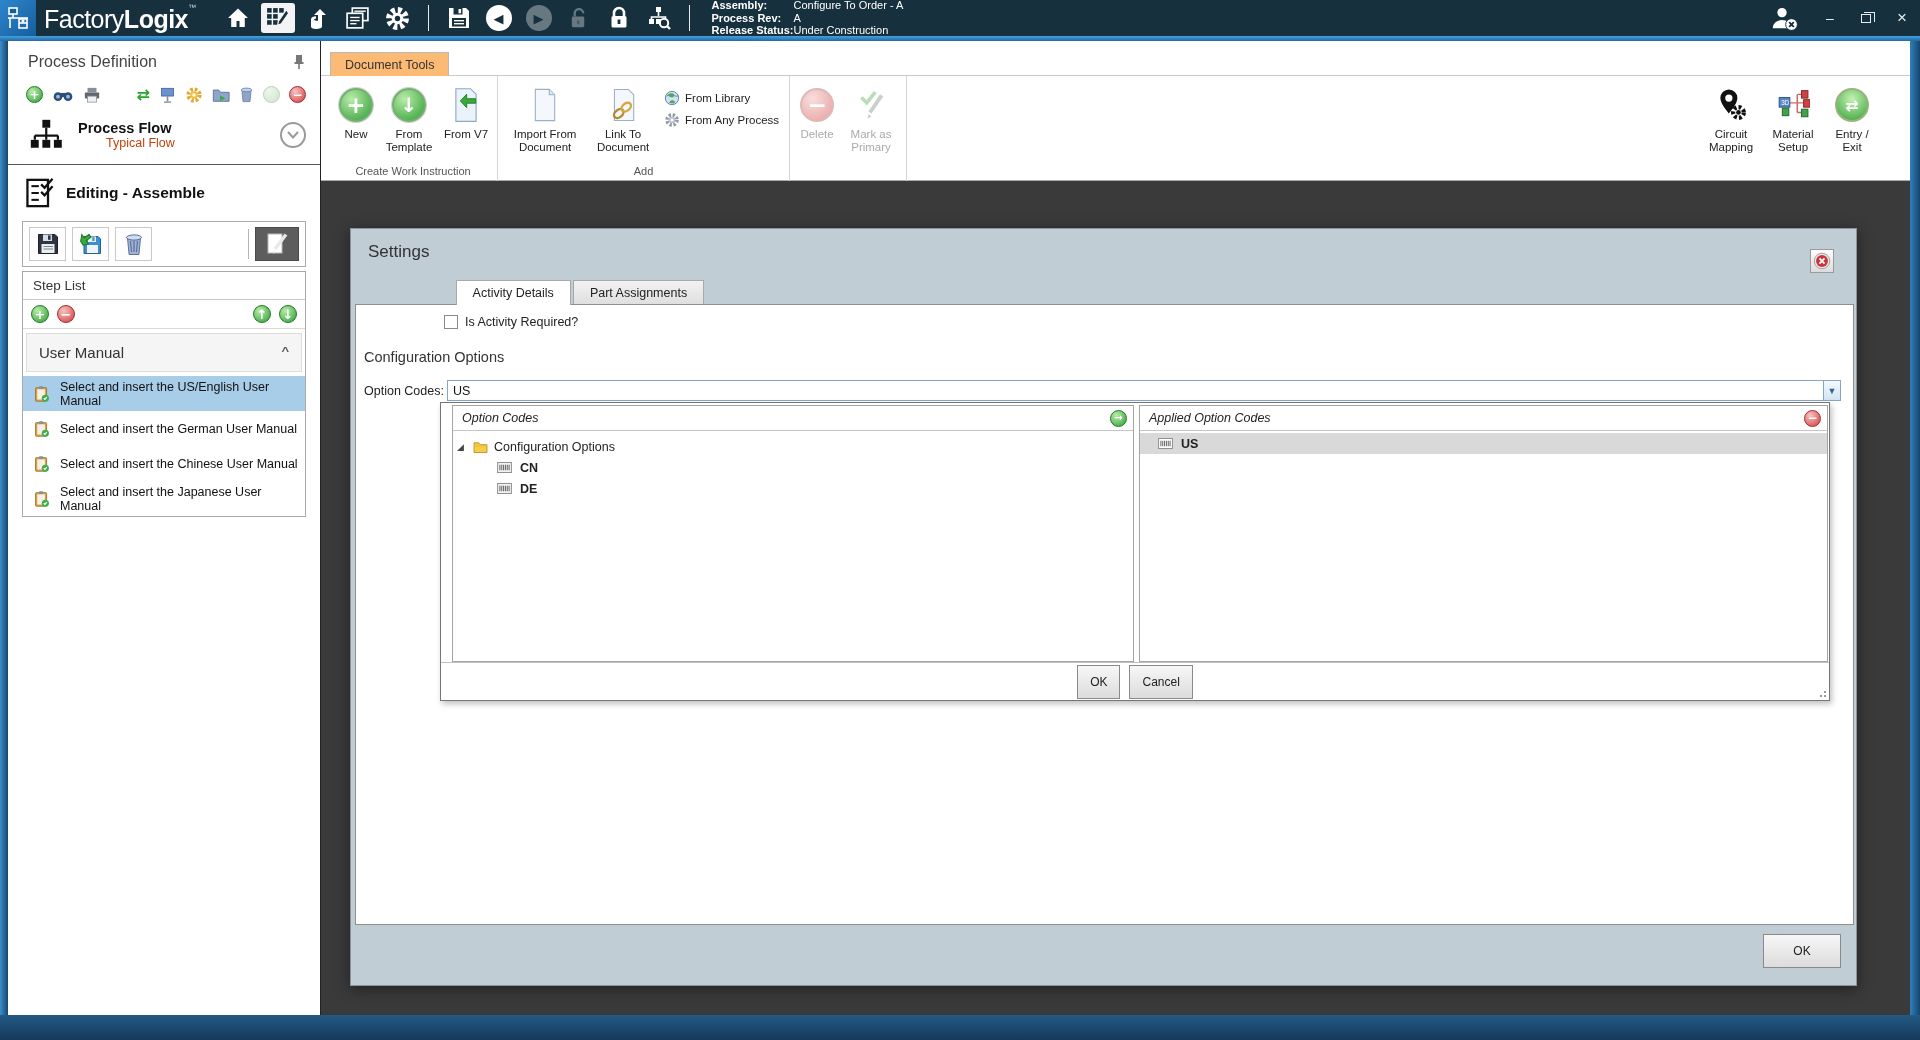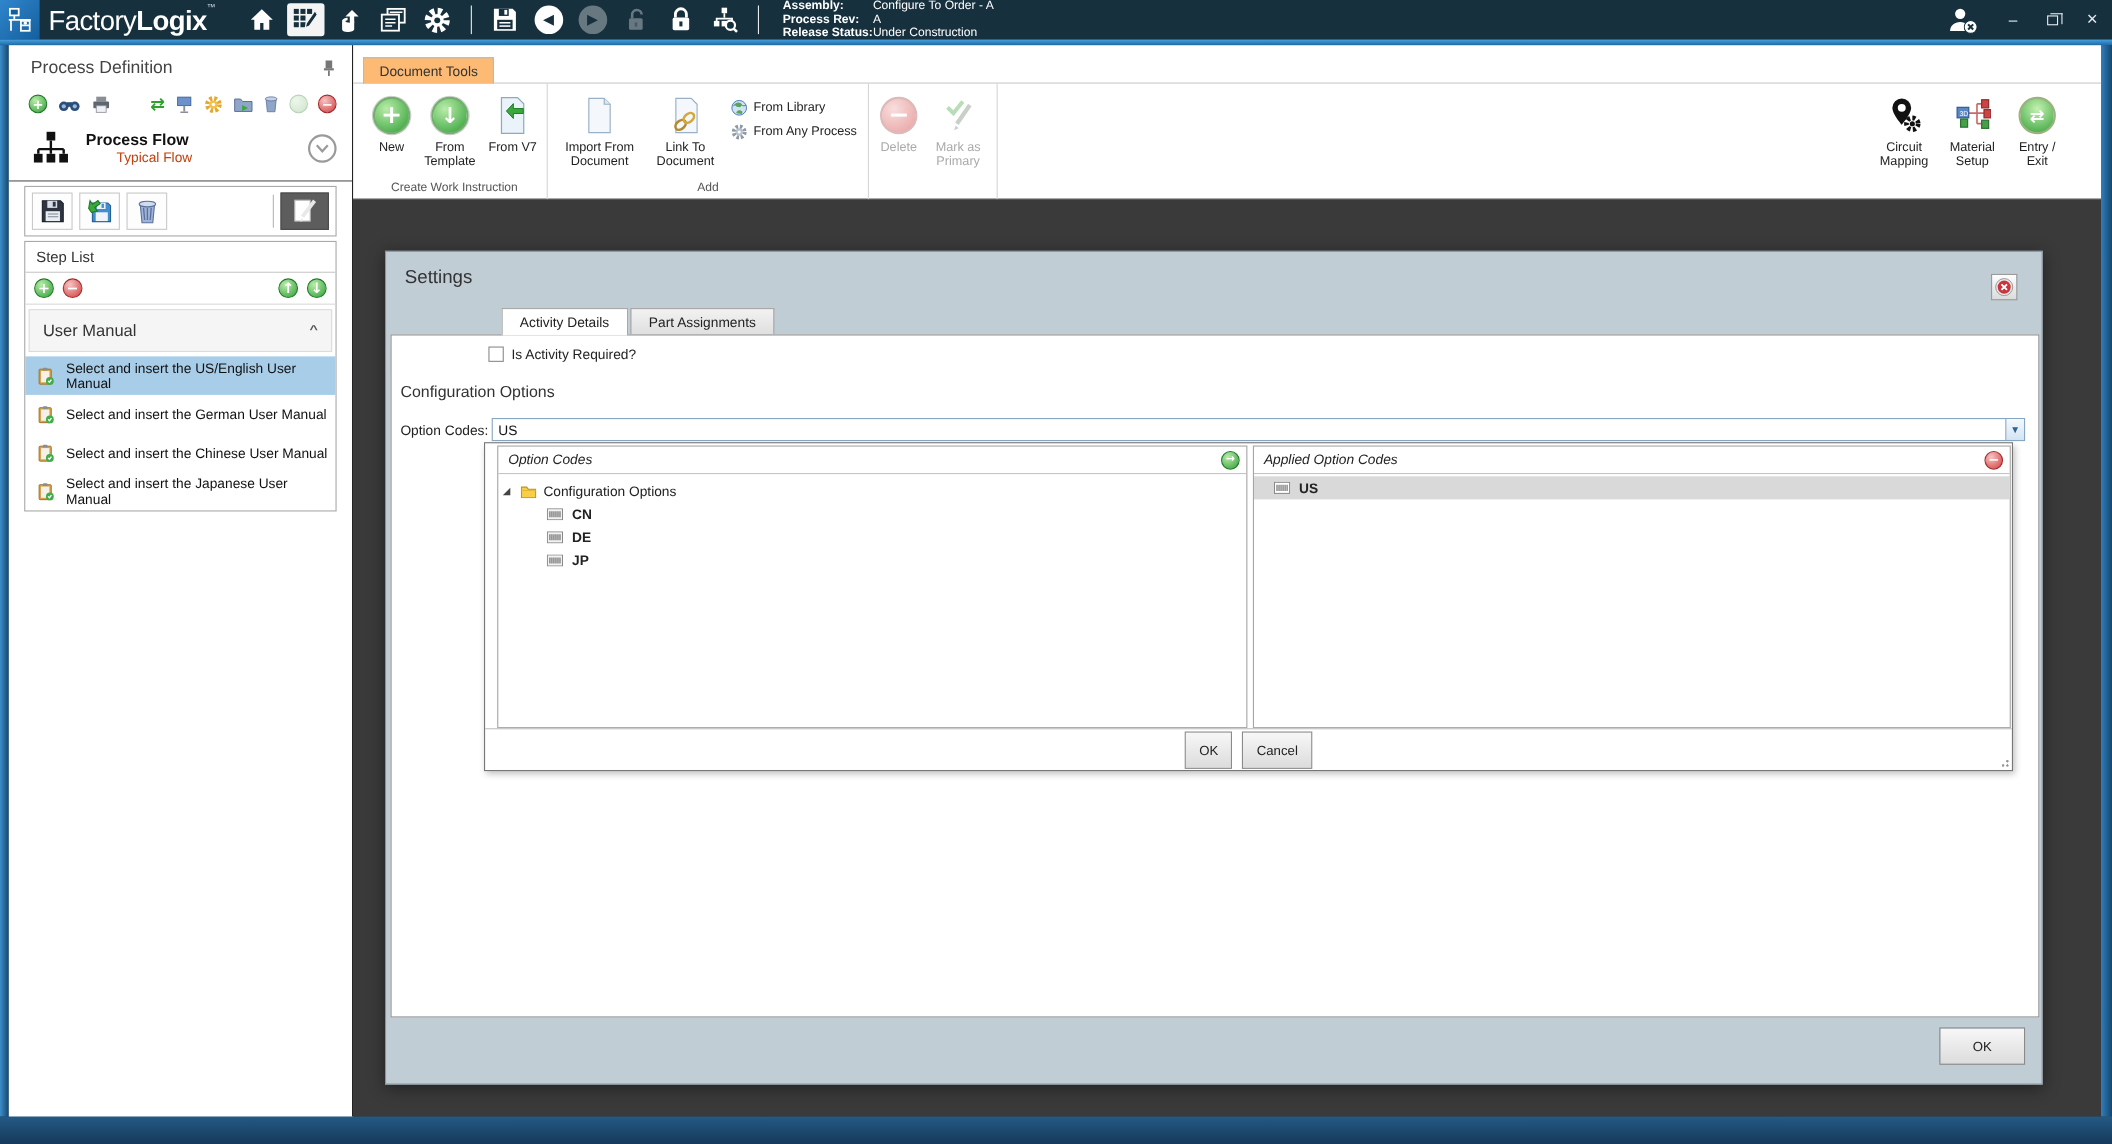--- a/index.html
+++ b/index.html
@@ -380,20 +380,32 @@
       <div class="pf-sub">Typical Flow</div>
     </div>
     <span class="circ-down">
         <svg width="12" height="8" viewBox="0 0 12 8">
           <polyline points="1,1 6,6.5 11,1" fill="none" stroke="#9a9a9a" stroke-width="2"></polyline>
         </svg>
       </span>
   </div>
   <div class="sb-hr"></div>
 
+  <div class="edit-row">
+    <span>
+        <svg width="32" height="32" viewBox="0 0 28 28">
+          <rect x="3" y="2.5" width="18" height="23" fill="#fff" stroke="#111" stroke-width="2"></rect>
+          <line x1="6.5" y1="8" x2="13" y2="8" stroke="#111" stroke-width="1.8"></line>
+          <line x1="6.5" y1="14" x2="13" y2="14" stroke="#111" stroke-width="1.8"></line>
+          <line x1="6.5" y1="20" x2="13" y2="20" stroke="#111" stroke-width="1.8"></line>
+          <path d="M15 6.5l3 3 7-8M15 13l3 3 7-8" stroke="#111" stroke-width="2" fill="none"></path>
+        </svg>
+      </span>
+    <span class="edit-title">Editing - Assemble</span>
+  </div>
 
   <div class="tool-box">
     <div class="tool-btn">
       <svg width="24" height="24" viewBox="0 0 24 24">
           <path d="M2.5 2.5h16.5l2.5 2.5v16.5H2.5z" fill="#2e3540" stroke="#1c2129"></path>
           <rect x="7" y="2.5" width="9" height="6.5" fill="#d6dde5"></rect>
           <rect x="12" y="3.4" width="2.6" height="4.4" fill="#2e3540"></rect>
           <rect x="5.5" y="12" width="13" height="9" fill="#e9eef3"></rect>
           <line x1="7.5" y1="14.5" x2="17" y2="14.5" stroke="#7b8694"></line>
           <line x1="7.5" y1="17" x2="17" y2="17" stroke="#7b8694"></line>
@@ -718,36 +730,20 @@
                       <line x1="5" y1="3" x2="5" y2="9"></line>
                       <line x1="7" y1="3" x2="7" y2="9"></line>
                       <line x1="9" y1="3" x2="9" y2="9"></line>
                       <line x1="11" y1="3" x2="11" y2="9"></line>
                       <line x1="13" y1="3" x2="13" y2="9"></line>
                     </g>
                   </svg>
                 </span>
               <span>DE</span>
             </div>
-            <div class="tree-child">
-              <span>
-                  <svg width="15" height="11" viewBox="0 0 16 12">
-                    <rect x="0.5" y="0.5" width="15" height="11" fill="#f2f2f2" stroke="#888"></rect>
-                    <g stroke="#555">
-                      <line x1="3" y1="3" x2="3" y2="9"></line>
-                      <line x1="5" y1="3" x2="5" y2="9"></line>
-                      <line x1="7" y1="3" x2="7" y2="9"></line>
-                      <line x1="9" y1="3" x2="9" y2="9"></line>
-                      <line x1="11" y1="3" x2="11" y2="9"></line>
-                      <line x1="13" y1="3" x2="13" y2="9"></line>
-                    </g>
-                  </svg>
-                </span>
-              <span>JP</span>
-            </div>
           </div>
         </div>
 
         <div class="plist right">
           <div class="plist-head">
             <span class="plist-title">Applied Option Codes</span>
             <span class="cbtn red s17">−</span>
           </div>
           <div class="applied-row">
             <span>

